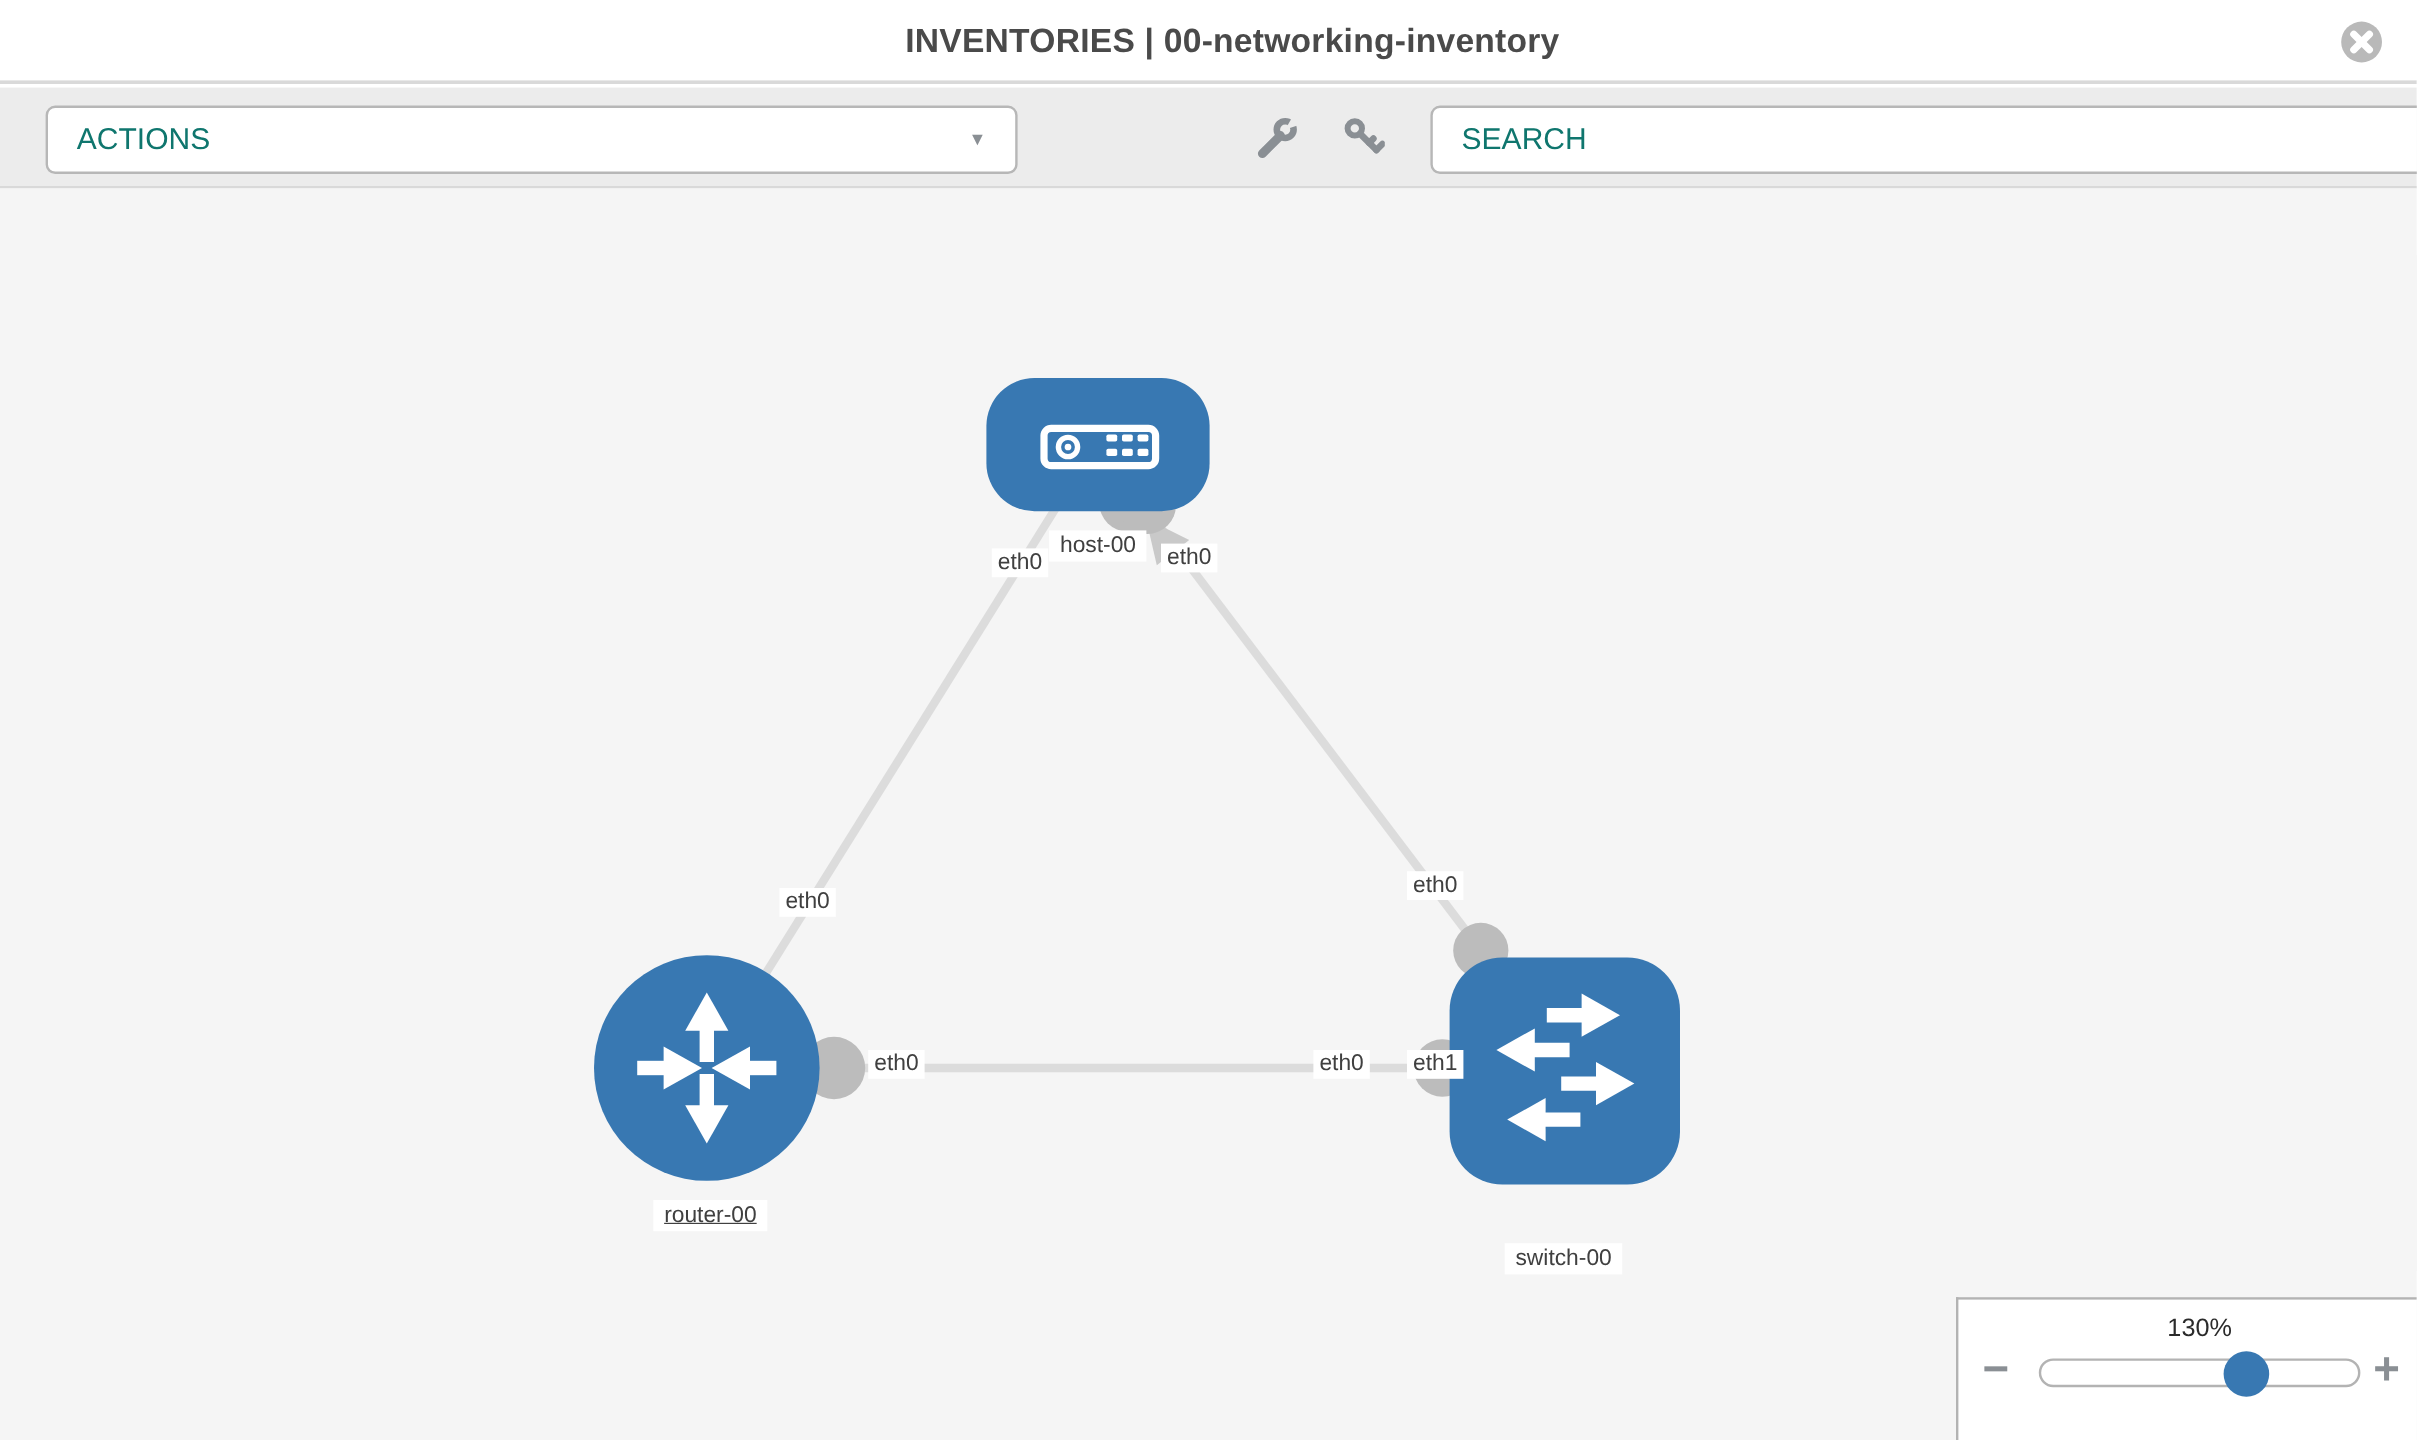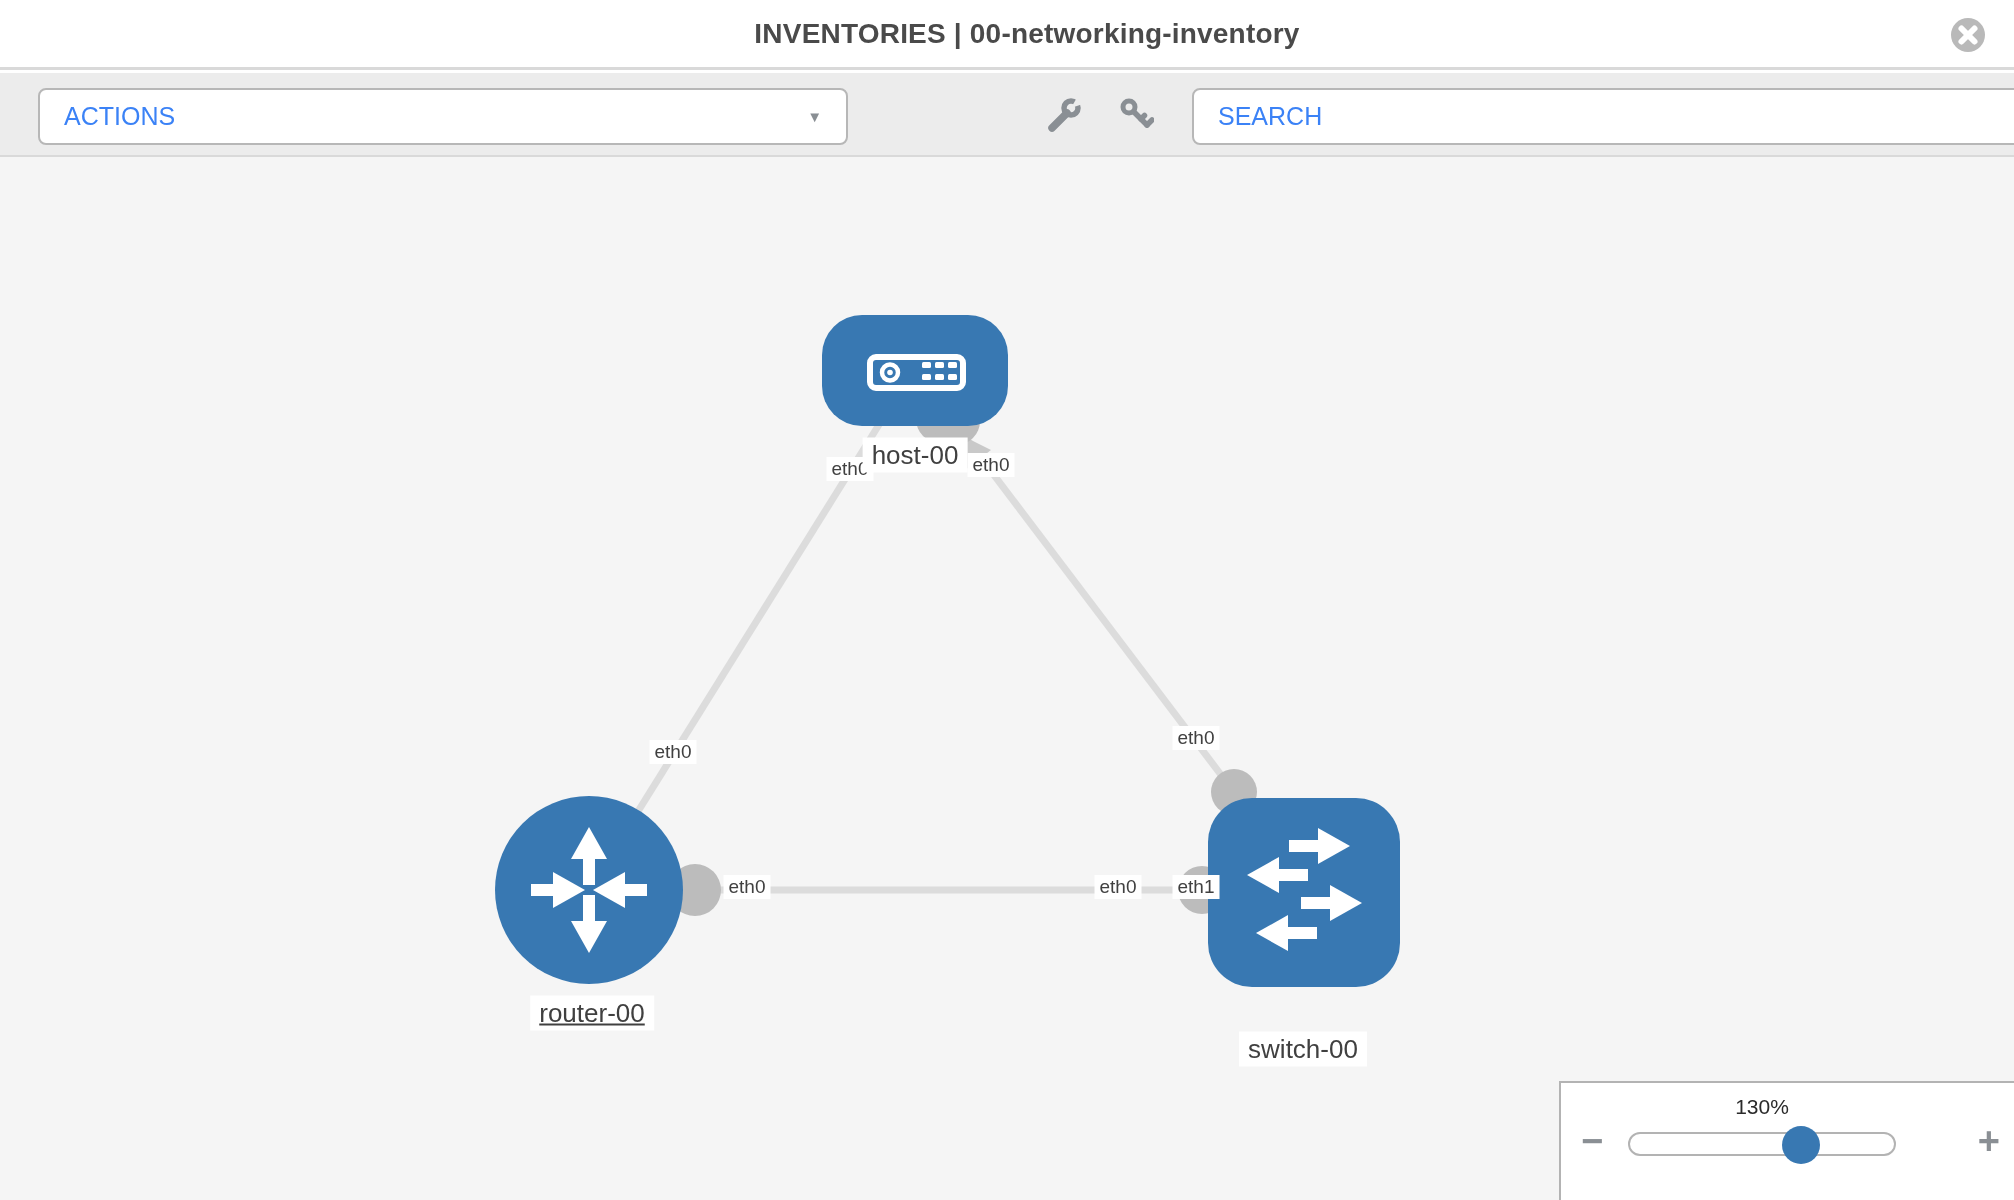--- a/index.html
+++ b/index.html
@@ -14,41 +14,41 @@
   .close-btn { position:absolute; top:15px; right:26px; width:40px; height:40px;
                cursor:pointer; background:none; border:none; }
 
   
   .toolbar { position:absolute; top:73px; left:0; width:2014px; height:84px;
              background:#ececec; border-bottom:2px solid #d9d9d9; }
   .select-box { position:absolute; top:15px; height:57px; background:#fff;
                 border:2px solid #b7b7b7; border-radius:8px;
                 display:flex; align-items:center; justify-content:space-between;
                 padding:0 24px; cursor:pointer; }
-  .select-box .sel-label { font-size:25px; color:#3b82f6;text-align:center; }
+  .select-box .sel-label { font-size:25px; color:#0f766e;text-align:center; }
   .caret { font-size:15px; color:#8a8f94; }
   .actions-box { left:38px;  width:810px; }
   .search-box  { left:1192px; width:888px; }
   .tool-icon-btn { position:absolute; top:24px; width:36px; height:36px;
                    background:none; border:none; cursor:pointer; }
   .wrench-btn { left:1046px; }
   .key-btn    { left:1118px; }
 
   
   .canvas { position:absolute; top:157px; left:0; width:2014px; height:1043px;
             background:#f5f5f5; }
   .canvas svg.topology { position:absolute; top:0; left:0; }
 
   .label { position:absolute; transform:translate(-50%,-50%); background:#fff;
            color:#404040; white-space:nowrap; }
-  .node-label  { font-size:26px; padding:2px 9px; }
+  .node-label  { font-size:19px; padding:2px 9px; }
   .iface-label { font-size:19px; padding:1px 5px; }
 
   
-  .zoom-panel { position:absolute; right:0; bottom:0; width:455px; height:119px;
+  .zoom-panel { position:absolute; right:0; bottom:0; width:384px; height:119px;
                 background:#fff; border-top:2px solid #b3b3b3; border-left:2px solid #b3b3b3; }
   .zoom-level { position:absolute; left:201px; top:12px; transform:translateX(-50%);
                 font-size:21px; color:#2b2b2b; }
   .zoom-minus,.zoom-plus { position:absolute; top:40px; font-size:38px; font-weight:bold;
                            line-height:36px; color:#8a8f94; background:none; border:none; cursor:pointer; }
   .zoom-minus { left:20px; }
   .zoom-plus  { right:14px; }
   .zoom-track { position:absolute; left:67px; top:49px; width:268px; height:24px;
                 background:#fff; border:2px solid #b3b3b3; border-radius:13px; cursor:pointer; }
   .zoom-thumb { position:absolute; left:152px; top:-8px; width:38px; height:38px;

